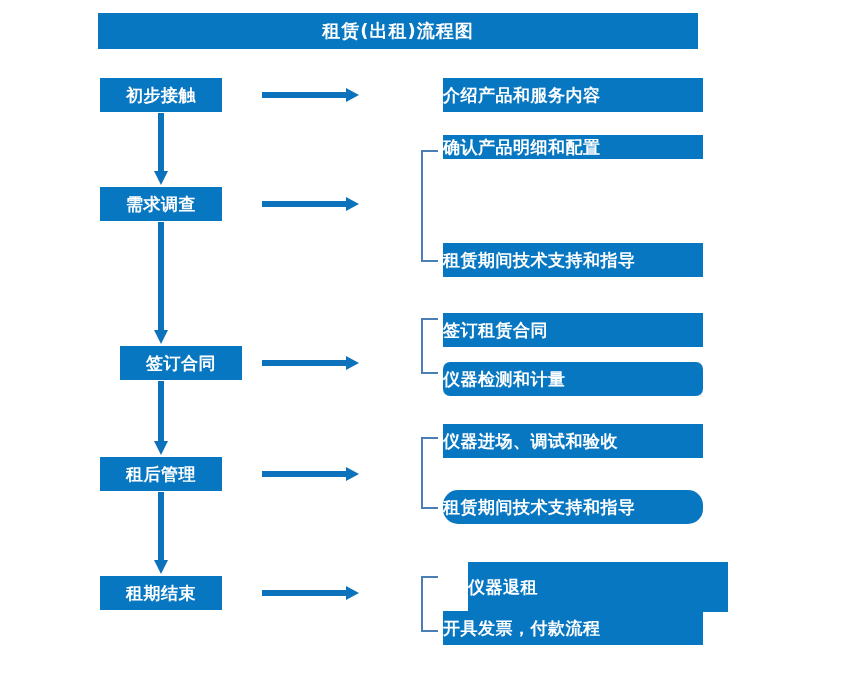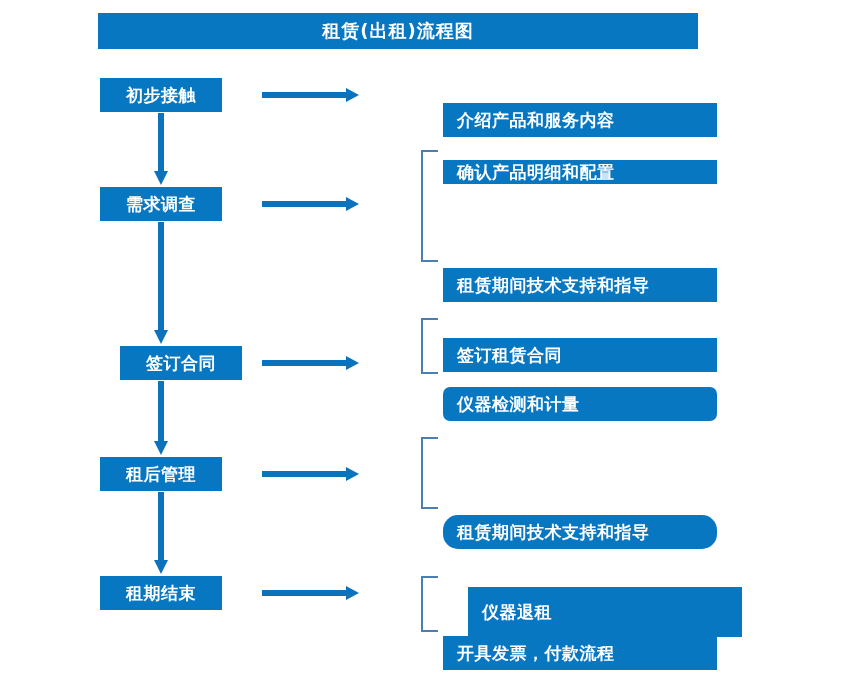--- a/index.html
+++ b/index.html
@@ -46,22 +46,20 @@
     align-items: center;
     justify-content: center;
     letter-spacing: 1px;
   }
   .stage-box {
     justify-content: center;
     padding: 0;
   }
   .detail-box {
     justify-content: flex-start;
-    padding-left: 14px;
-    margin-top: 25px;
   }
   .arrow-h {
     position: absolute;
     height: 16px;
   }
   .arrow-v {
     position: absolute;
     width: 16px;
   }
   .bracket {
@@ -197,20 +195,23 @@
   </div>
 
   <div class="box detail-box" style="left:443px; top:313px; width:260px; height:34px;">
     <span>签订租赁合同</span>
   </div>
 
   <div class="box detail-box" style="left:443px; top:362px; width:260px; height:34px;border-radius:7px;">
     <span>仪器检测和计量</span>
   </div>
 
+  <div class="box detail-box" style="left:443px; top:424px; width:260px; height:34px;">
+    <span>仪器进场、调试和验收</span>
+  </div>
 
   <div class="box detail-box" style="left:443px; top:490px; width:260px; height:34px;border-radius:15px;">
     <span>租赁期间技术支持和指导</span>
   </div>
 
   <div class="box detail-box" style="left:468px; top:562px; width:260px; height:50px;">
     <span>仪器退租</span>
   </div>
 
   <div class="box detail-box" style="left:443px; top:611px; width:260px; height:34px;">

